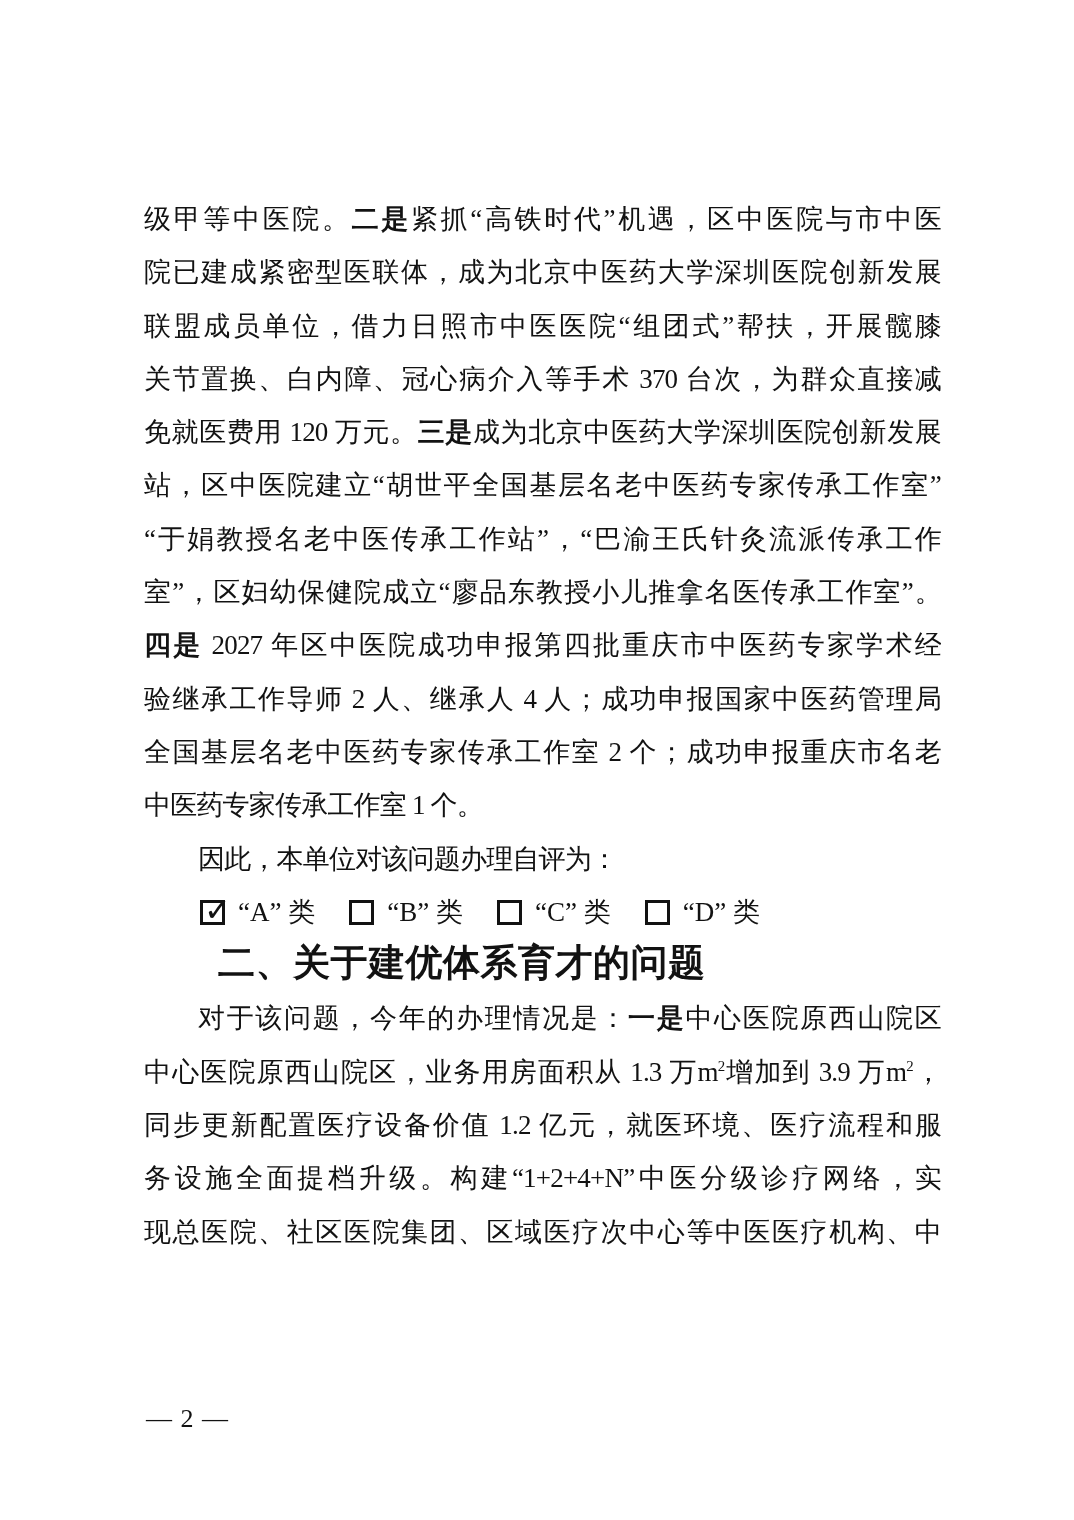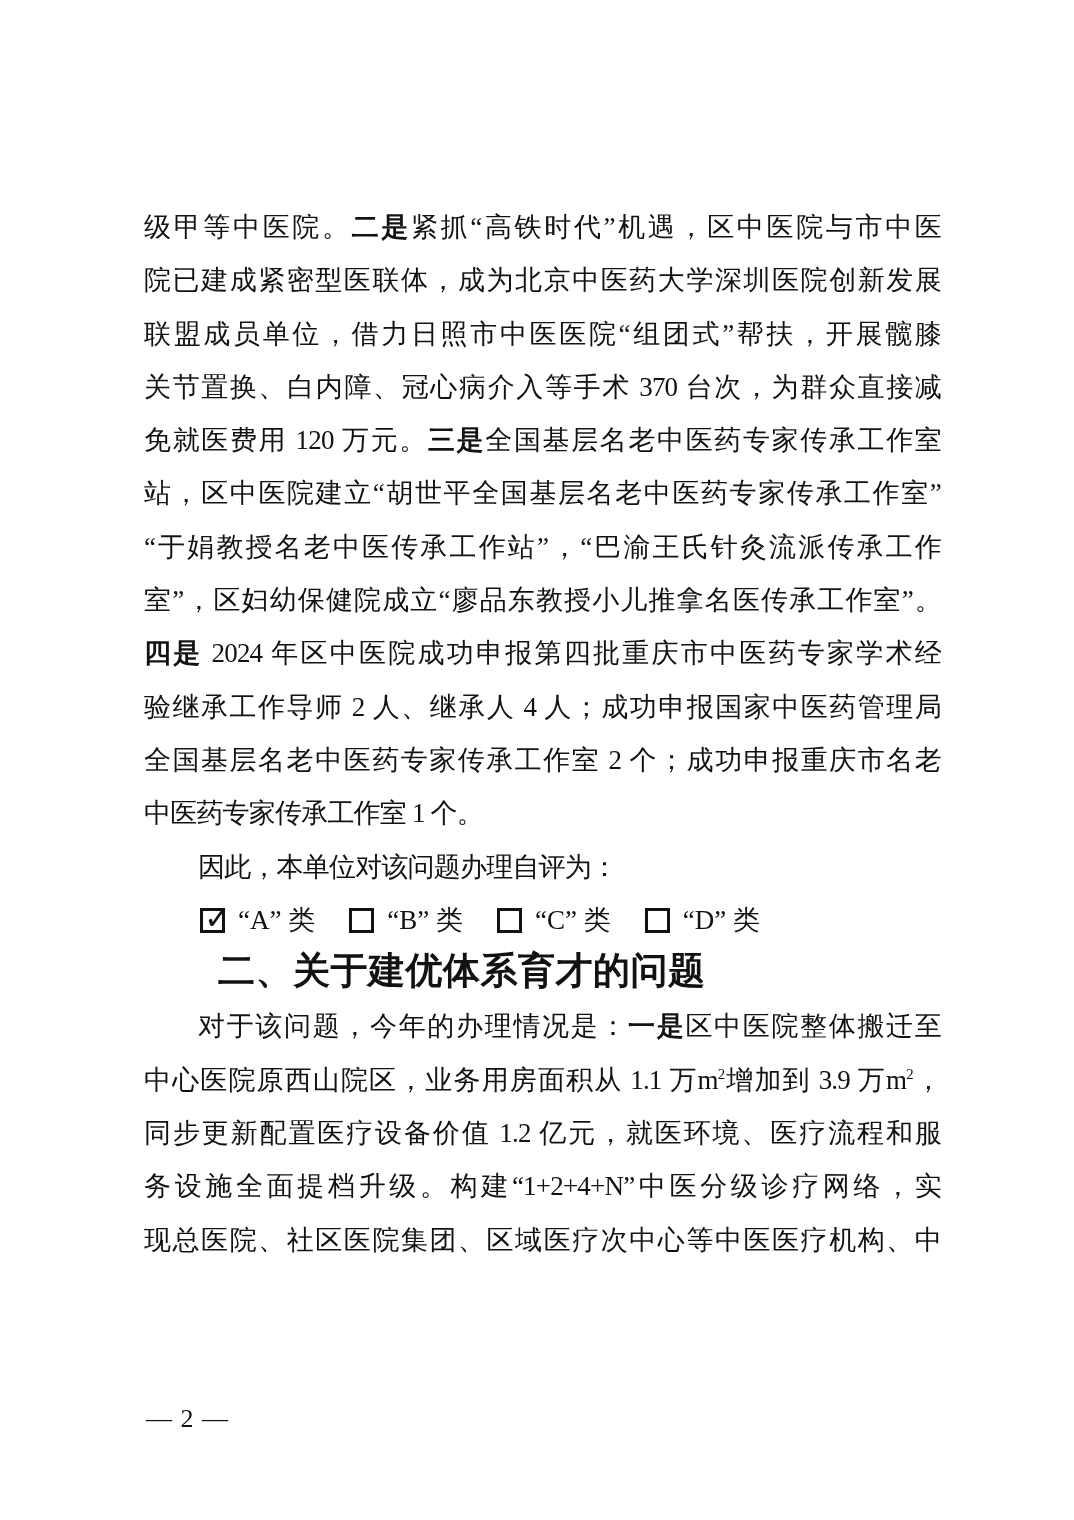--- a/index.html
+++ b/index.html
@@ -3,21 +3,21 @@
 <meta charset="utf-8">
 <style>
   html,body{margin:0;padding:0;}
   body{
     width:1074px;height:1520px;position:relative;
     background:#ffffff;color:#121212;
     font-family:"Liberation Serif","DejaVu Serif",serif;
     overflow:hidden;
   }
   .doc-body{
-    position:absolute;left:144px;top:201px;width:797px;
+    position:absolute;left:144px;top:193px;width:797px;
   }
   .line{
     height:53.3px;line-height:53.3px;
     font-size:27px;letter-spacing:-0.8px;
     text-align:left;overflow:hidden;
     white-space:normal;
   }
   .line.j{text-align:justify;text-align-last:justify;}
   .line.ind{text-indent:2em;}
   .b{font-weight:700;}
@@ -50,25 +50,25 @@
   }
 </style>
 </head>
 <body>
 
 <main class="doc-body" id="doc-body">
     <div class="line j"><span>级甲等中医院。</span><span class="b">二是</span><span>紧抓“高铁时代”机遇，区中医院与市中医</span></div>
     <div class="line j"><span>院已建成紧密型医联体，成为北京中医药大学深圳医院创新发展</span></div>
     <div class="line j"><span>联盟成员单位，借力日照市中医医院“组团式”帮扶，开展髋膝</span></div>
     <div class="line j"><span>关节置换、白内障、冠心病介入等手术 370 台次，为群众直接减</span></div>
-    <div class="line j"><span>免就医费用 120 万元。</span><span class="b">三是</span><span>全国基层名老中医药专家传承工作室</span></div>
+    <div class="line j"><span>免就医费用 120 万元。</span><span class="b">三是</span><span>成为北京中医药大学深圳医院创新发展</span></div>
     <div class="line j"><span>站，区中医院建立“胡世平全国基层名老中医药专家传承工作室”</span></div>
     <div class="line j"><span>“于娟教授名老中医传承工作站”，“巴渝王氏针灸流派传承工作</span></div>
     <div class="line j"><span>室”，区妇幼保健院成立“廖品东教授小儿推拿名医传承工作室”。</span></div>
-    <div class="line j"><span class="b">四是</span><span> 2024 年区中医院成功申报第四批重庆市中医药专家学术经</span></div>
+    <div class="line j"><span class="b">四是</span><span> 2027 年区中医院成功申报第四批重庆市中医药专家学术经</span></div>
     <div class="line j"><span>验继承工作导师 2 人、继承人 4 人；成功申报国家中医药管理局</span></div>
     <div class="line j"><span>全国基层名老中医药专家传承工作室 2 个；成功申报重庆市名老</span></div>
     <div class="line"><span>中医药专家传承工作室 1 个。</span></div>
     <div class="line ind"><span>因此，本单位对该问题办理自评为：</span></div>
     <div class="line cbrow" id="cbrow">
   <span class="cbgroup">
     <span class="cbox checked">
           <span class="mark">✓</span>
         </span>
     <span class="cblabel">“A” 类</span>
@@ -80,20 +80,20 @@
   <span class="cbgroup">
     <span class="cbox"></span>
     <span class="cblabel">“C” 类</span>
   </span>
   <span class="cbgroup">
     <span class="cbox"></span>
     <span class="cblabel">“D” 类</span>
   </span>
 </div>
     <div class="line ind heading"><span>二、关于建优体系育才的问题</span></div>
-    <div class="line j ind"><span>对于该问题，今年的办理情况是：</span><span class="b">一是</span><span>区中医院整体搬迁至</span></div>
-    <div class="line j"><span>中心医院原西山院区，业务用房面积从 1.1 万m</span><span class="sup">2</span><span>增加到 3.9 万m</span><span class="sup">2</span><span>，</span></div>
+    <div class="line j ind"><span>对于该问题，今年的办理情况是：</span><span class="b">一是</span><span>中心医院原西山院区</span></div>
+    <div class="line j"><span>中心医院原西山院区，业务用房面积从 1.3 万m</span><span class="sup">2</span><span>增加到 3.9 万m</span><span class="sup">2</span><span>，</span></div>
     <div class="line j"><span>同步更新配置医疗设备价值 1.2 亿元，就医环境、医疗流程和服</span></div>
     <div class="line j"><span>务设施全面提档升级。构建“1+2+4+N”中医分级诊疗网络，实</span></div>
     <div class="line j"><span>现总医院、社区医院集团、区域医疗次中心等中医医疗机构、中</span></div>
   </main>
 
 <div class="footer">— 2 —</div>
 
 </body></html>

